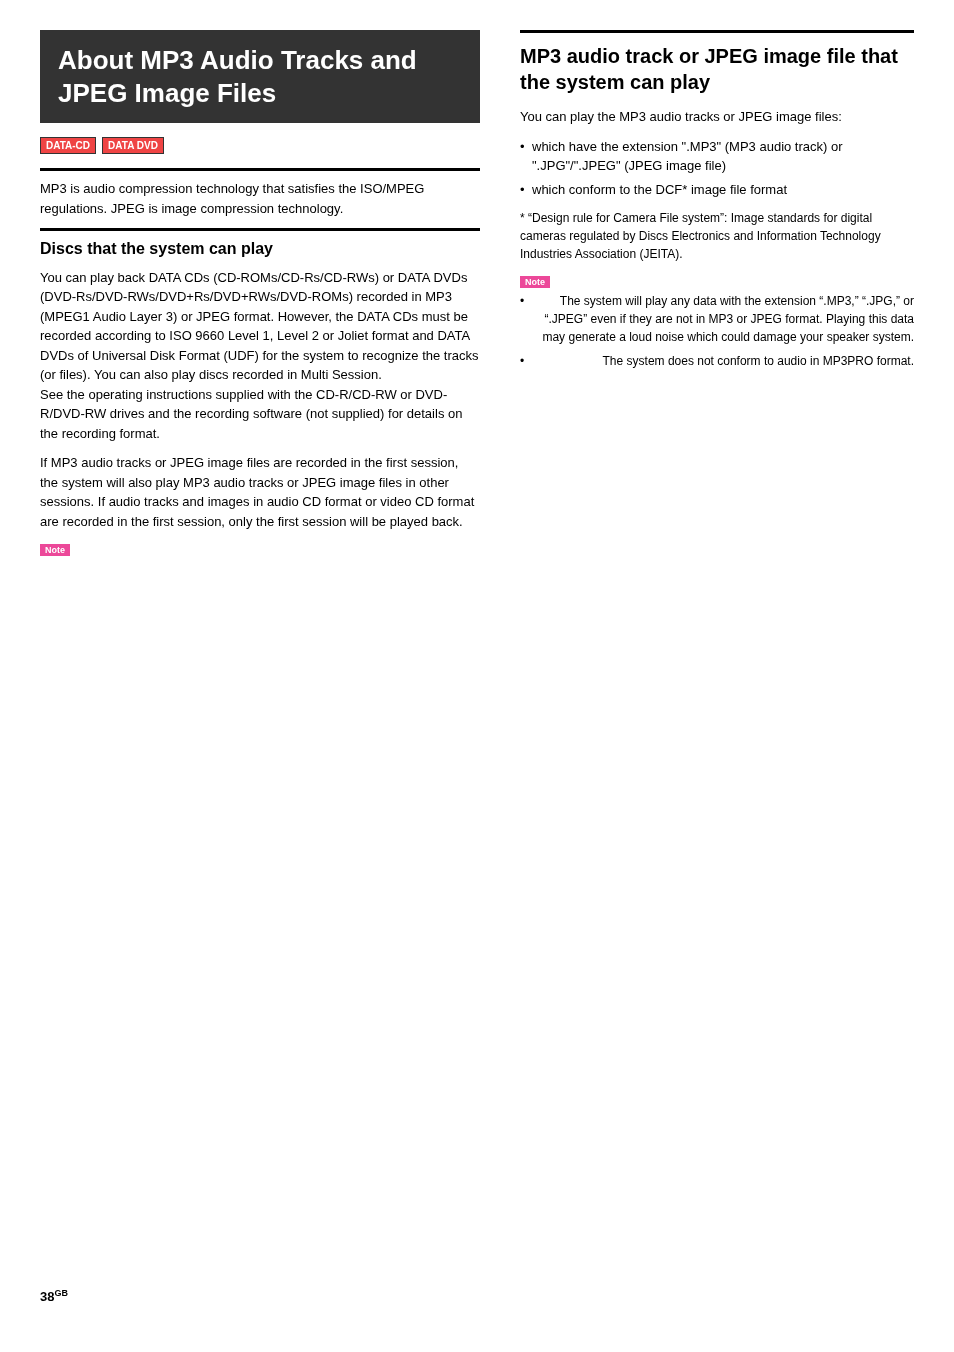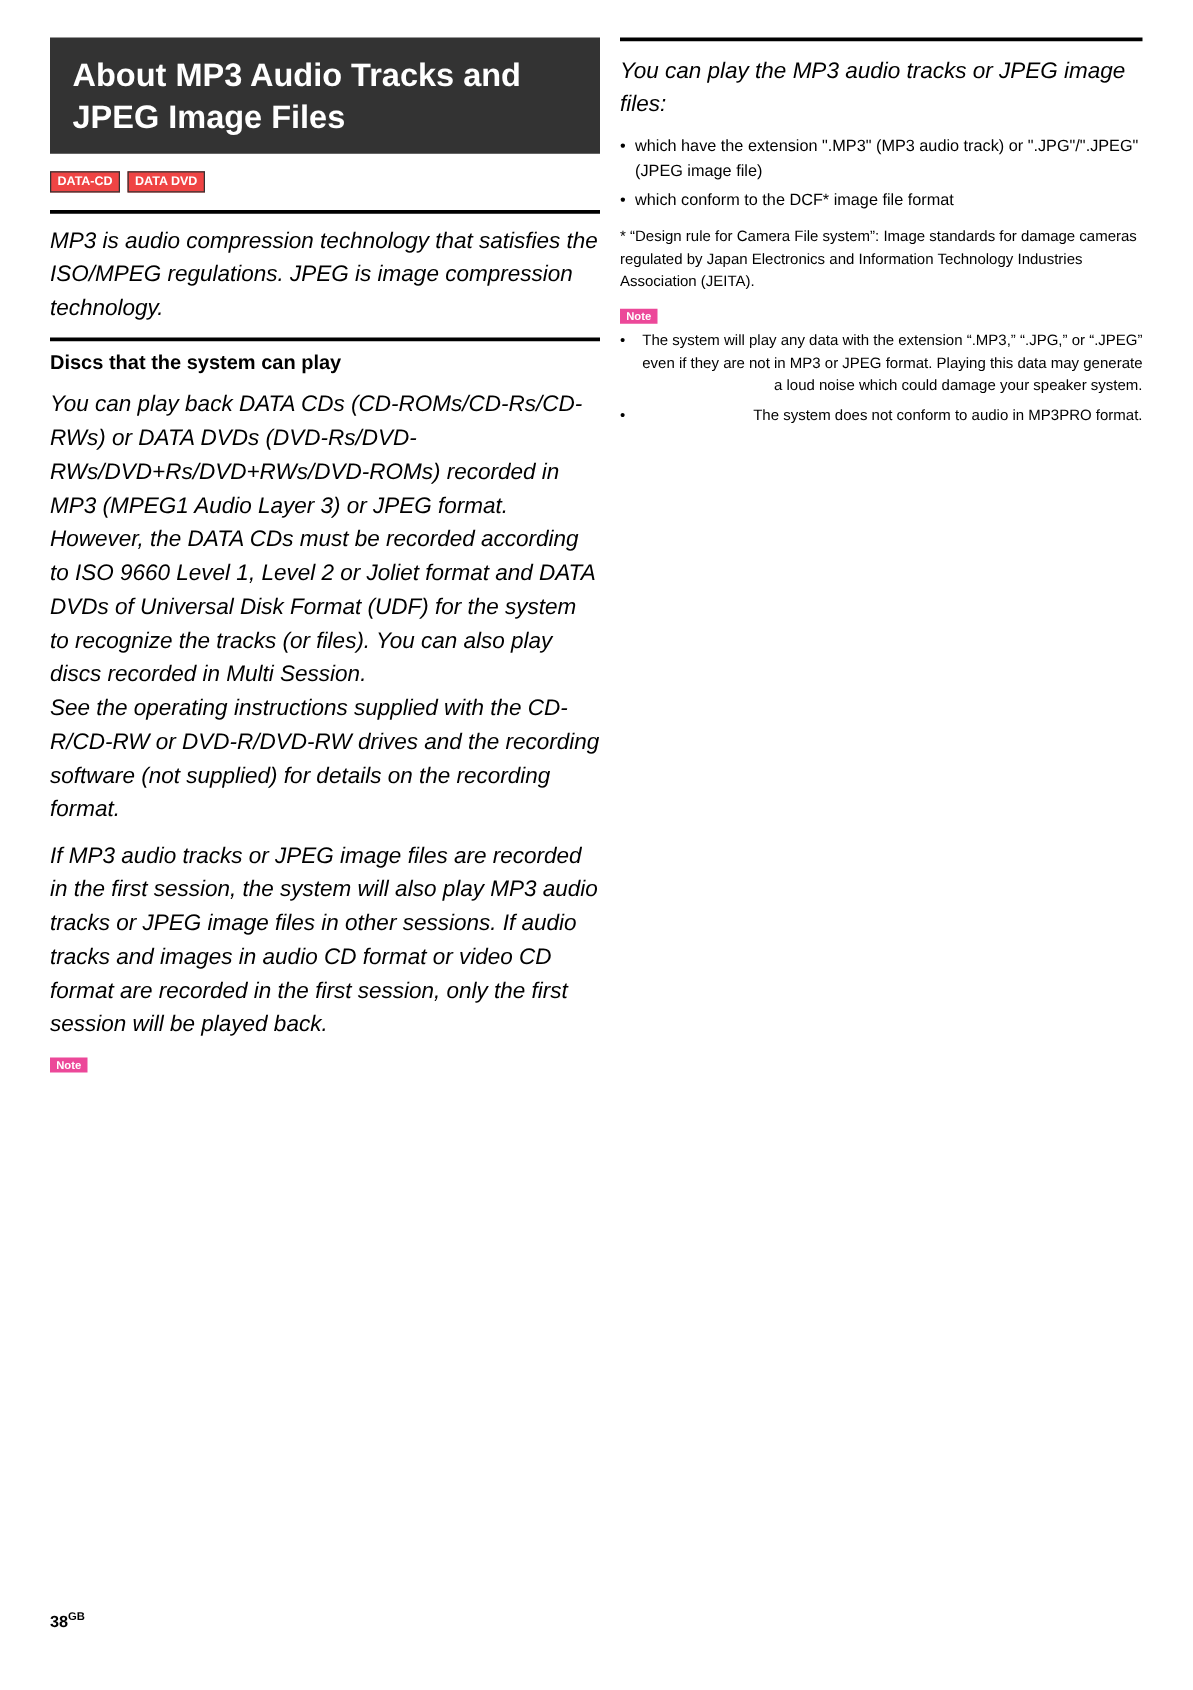--- a/index.html
+++ b/index.html
@@ -11,21 +11,21 @@
       color: #000;
       width: 954px;
       min-height: 1352px;
     }
 
     .page {
       display: flex;
       width: 954px;
       min-height: 1352px;
       padding: 30px 40px 30px 40px;
-      gap: 16px;
+      gap: 40px;
     }
 
     .left-column {
       width: 440px;
       flex-shrink: 0;
     }
 
     .right-column {
       flex: 1;
       border-top: 3px solid #000;
@@ -64,24 +64,23 @@
     }
 
     .section-title {
       font-size: 16px;
       font-weight: bold;
       margin-bottom: 8px;
       line-height: 1.3;
     }
 
     .section-text {
-      font-size: 18px;
+      font-size: 13px;
       line-height: 1.5;
       margin-bottom: 10px;
-      font-style: italic;
     }
 
     .subsection-title {
       font-size: 14px;
       font-weight: bold;
       margin-bottom: 6px;
       margin-top: 14px;
     }
 
     .note-box {
@@ -183,29 +182,30 @@
     <p class="section-text">You can play back DATA CDs (CD-ROMs/CD-Rs/CD-RWs) or DATA DVDs (DVD-Rs/DVD-RWs/DVD+Rs/DVD+RWs/DVD-ROMs) recorded in MP3 (MPEG1 Audio Layer 3) or JPEG format. However, the DATA CDs must be recorded according to ISO 9660 Level 1, Level 2 or Joliet format and DATA DVDs of Universal Disk Format (UDF) for the system to recognize the tracks (or files). You can also play discs recorded in Multi Session.<br>See the operating instructions supplied with the CD-R/CD-RW or DVD-R/DVD-RW drives and the recording software (not supplied) for details on the recording format.</p>
 
     <p class="section-text">If MP3 audio tracks or JPEG image files are recorded in the first session, the system will also play MP3 audio tracks or JPEG image files in other sessions. If audio tracks and images in audio CD format or video CD format are recorded in the first session, only the first session will be played back.</p>
 
     <div class="note-box">
       <span class="note-label">Note</span>
     </div>
   </div>
 
   <div class="right-column">
+    <div class="right-section-title">MP3 audio track or JPEG image file that the system can play</div>
 
     <p class="section-text">You can play the MP3 audio tracks or JPEG image files:</p>
 
     <ul class="bullet-list">
       <li>which have the extension ".MP3" (MP3 audio track) or ".JPG"/".JPEG" (JPEG image file)</li>
       <li>which conform to the DCF* image file format</li>
     </ul>
 
-    <p class="footnote">* “Design rule for Camera File system”: Image standards for damage cameras regulated by Japan Electronics and Information Technology Industries Association (JEITA).</p>
+    <p class="footnote">* “Design rule for Camera File system”: Image standards for digital cameras regulated by Discs Electronics and Information Technology Industries Association (JEITA).</p>
 
     <div class="note-box">
       <span class="note-label">Note</span>
       <ul class="note-bullet-list">
         <li>The system will play any data with the extension “.MP3,” “.JPG,” or “.JPEG” even if they are not in MP3 or JPEG format. Playing this data may generate a loud noise which could damage your speaker system.</li>
         <li>The system does not conform to audio in MP3PRO format.</li>
       </ul>
     </div>
   </div>
 </div>

